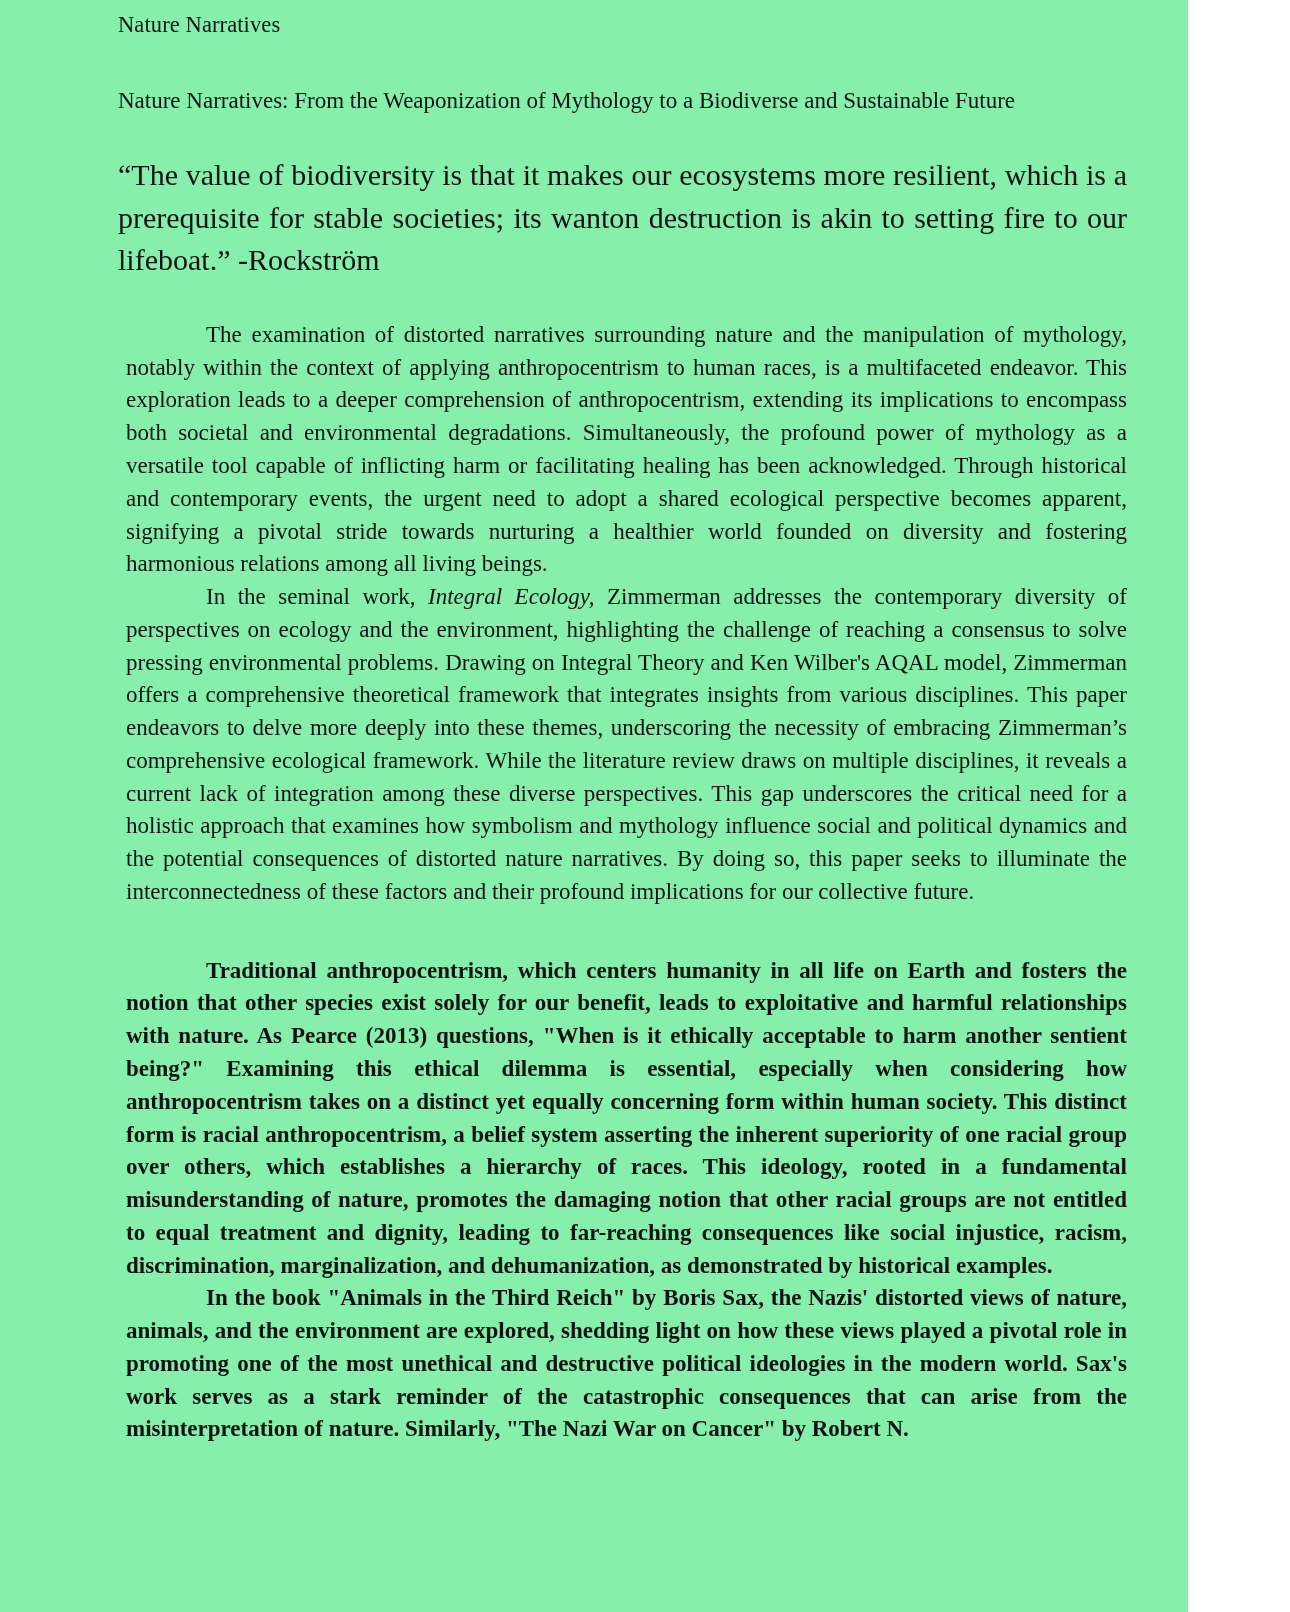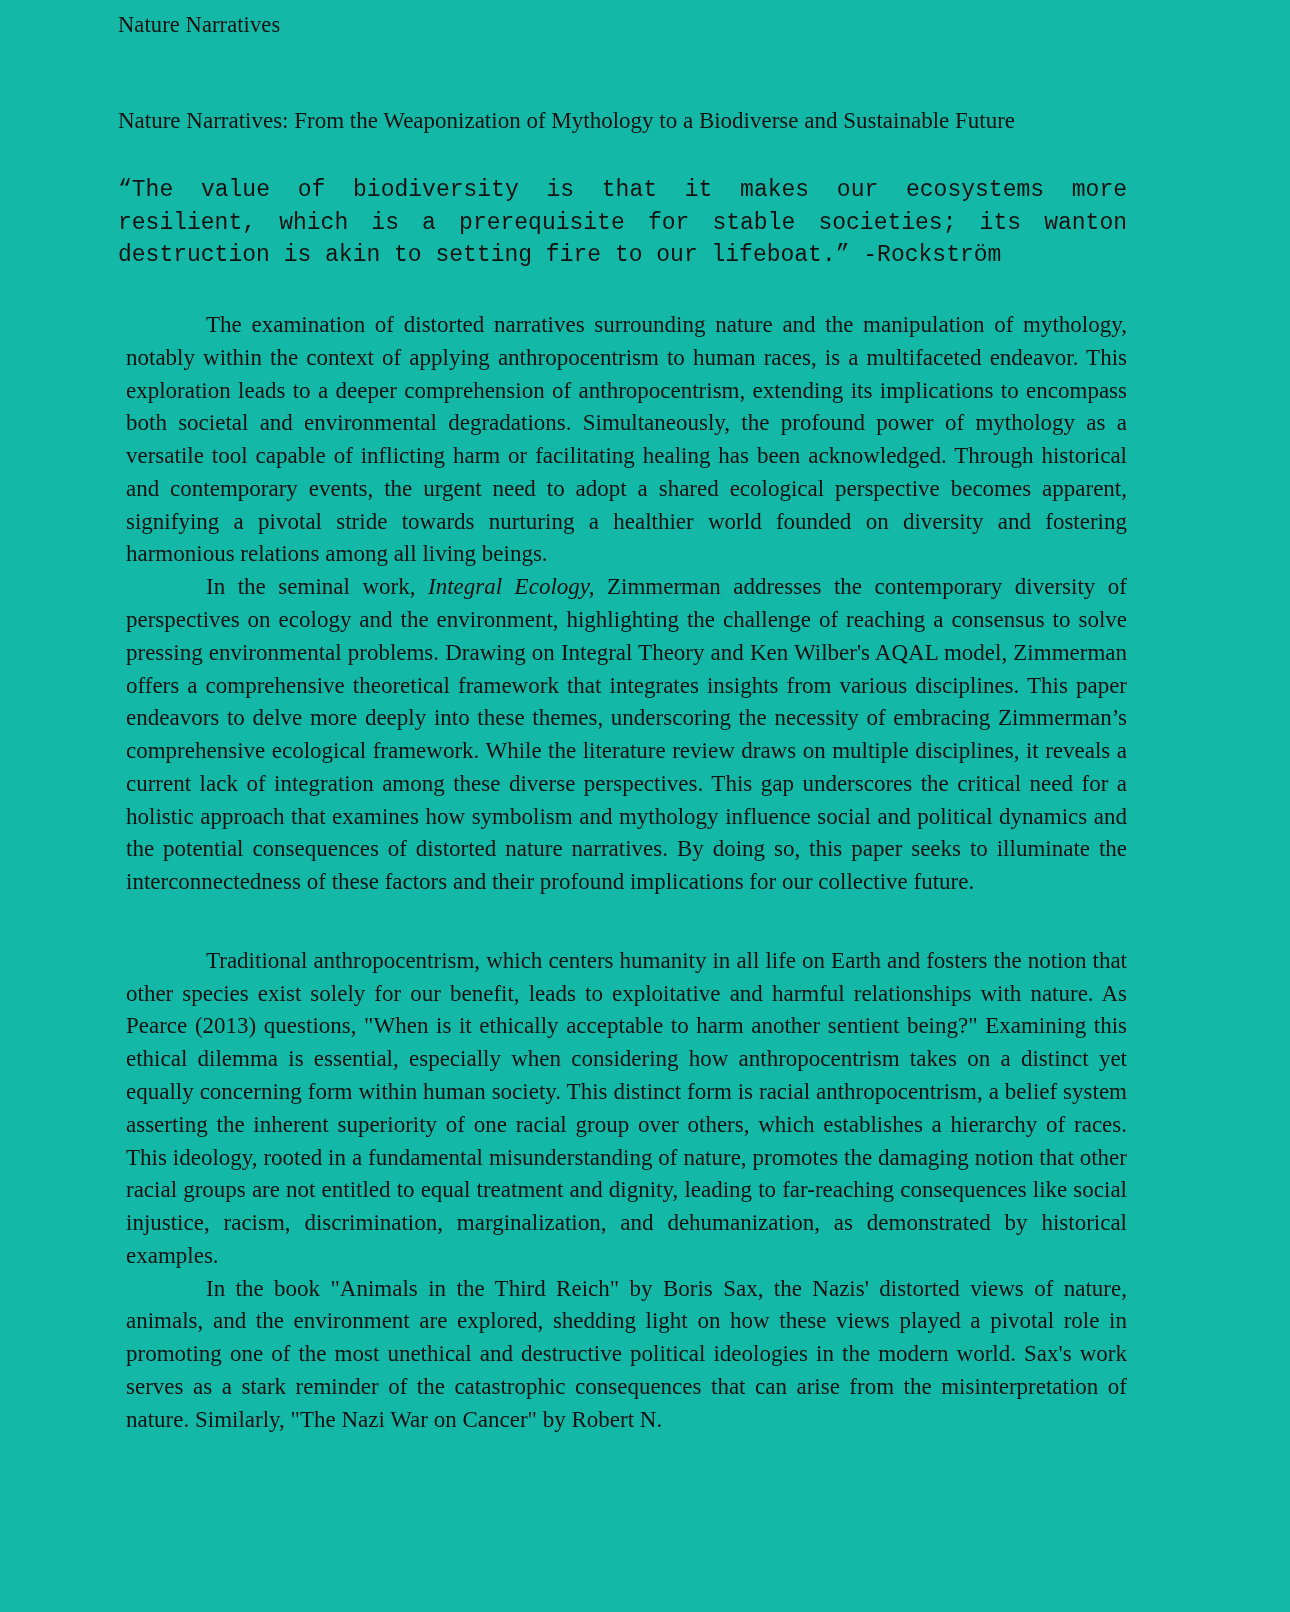--- a/index.html
+++ b/index.html
@@ -7,23 +7,23 @@
     padding: 0;
     background: #ffffff;
   }
   body {
     font-family: "Liberation Serif", "DejaVu Serif", serif;
     color: #121212;
     -webkit-font-smoothing: antialiased;
   }
   .page {
     position: relative;
-    width: 1290px;
+    width: 1188px;
     height: 1612px;
-    background: #14b8a6;
+    background: #86efac;
     overflow: hidden;
     box-sizing: border-box;
   }
   .content {
     position: absolute;
     left: 118px;
     top: 0;
     width: 1009px;
   }
   .running-header {
@@ -31,49 +31,49 @@
     line-height: 1.0;
     padding-top: 14px;
     text-align: left;
     letter-spacing: 0.1px;
   }
   .title {
     font-size: 23px;
     line-height: 1.42;
     text-align: justify;
     text-justify: inter-word;
-    margin-top: 68px;
+    margin-top: 48px;
   }
   .epigraph {
-    font-size: 23px;
+    font-size: 30px;
     line-height: 1.42;
     text-align: justify;
     text-justify: inter-word;
     margin-top: 37px;
-    font-family: Liberation Mono, monospace;
   }
   .body-block {
     margin-top: 37px;
     font-size: 23px;
     line-height: 1.425;
     text-align: justify;
     text-justify: inter-word;
     margin-left: 8px;
   }
   .para {
     margin: 0;
     text-indent: 80px;
     text-align: justify;
     text-justify: inter-word;
   }
   .para.run-on {
     text-indent: 80px;
   }
   .gap-block {
     margin-top: 46px;
+    font-weight: bold;
   }
   em {
   }
 </style>
 </head>
 <body>
 
 <div class="page">
   <div class="content">
 

